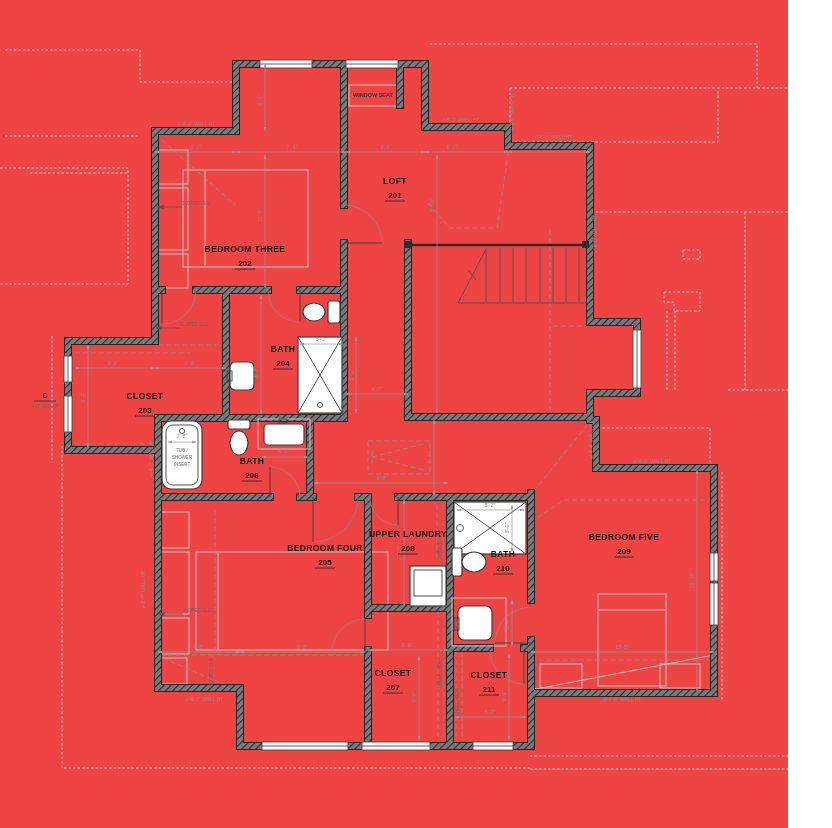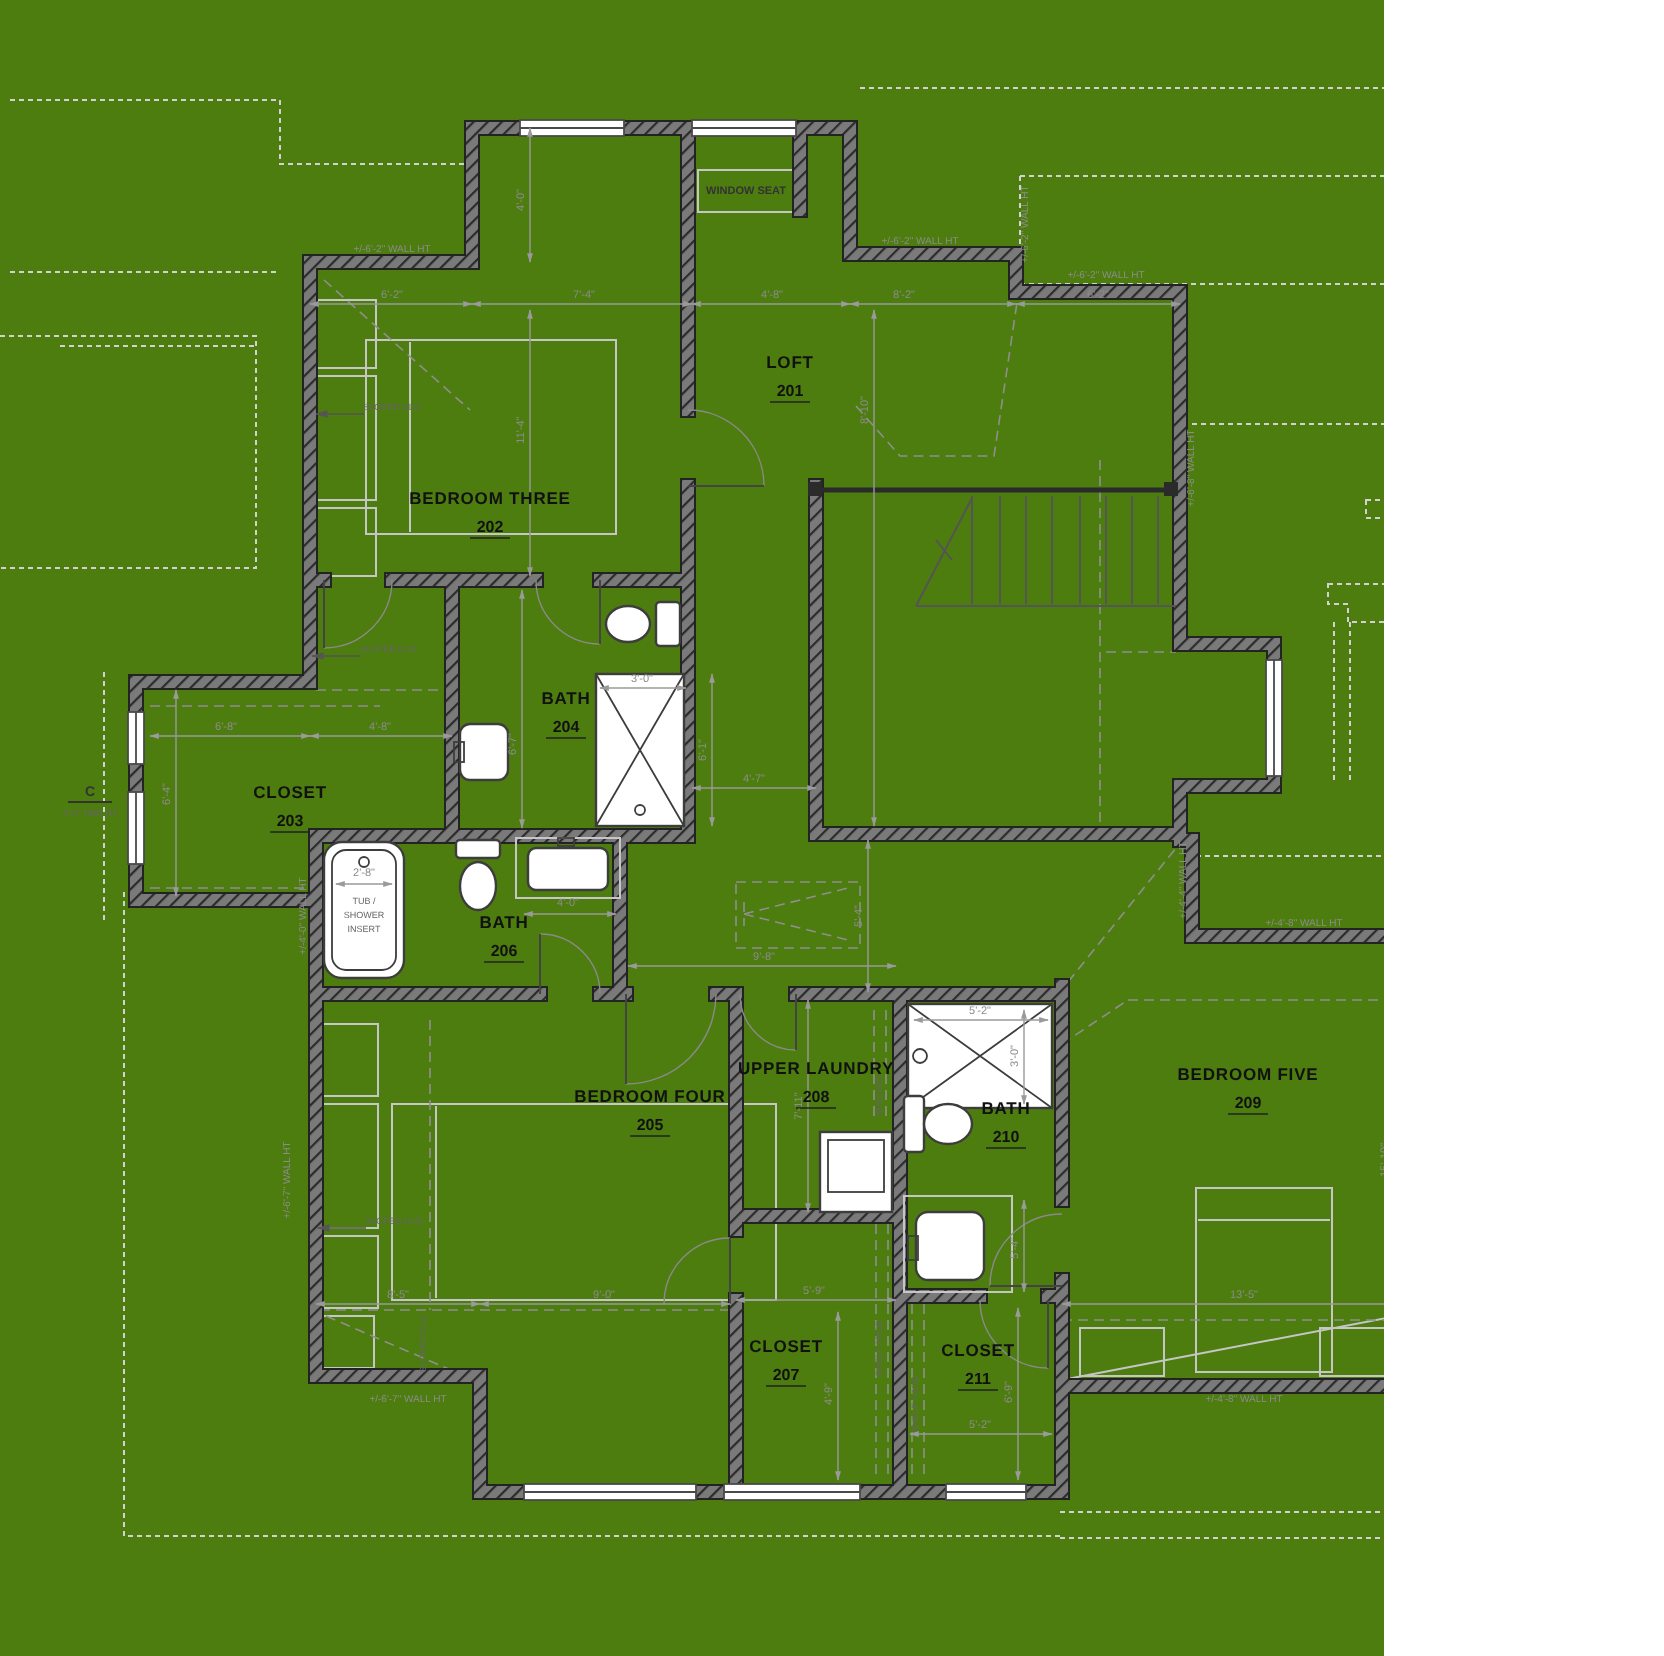--- a/index.html
+++ b/index.html
@@ -1,16 +1,16 @@
 <!DOCTYPE html>
 <html><head>
 <meta charset="utf-8">
 <style>
   html,body{margin:0;padding:0;background:#ffffff;}
-  .stage{width:692px;height:828px;position:relative;background:#4d7c0f;overflow:hidden;}
+  .stage{width:788px;height:828px;position:relative;background:#ef4444;overflow:hidden;}
   svg{display:block;font-family:"Liberation Sans",sans-serif;}
   svg text{text-anchor:middle;}
   .wallO{fill:none;stroke:#232323;stroke-width:8;stroke-linecap:square;}
   .wallP{fill:none;stroke:url(#hat);stroke-width:6;stroke-linecap:square;}
   .win{fill:#ffffff;stroke:#4a4a4a;stroke-width:0.9;}
   .winl{stroke:#4a4a4a;stroke-width:0.9;}
   .furn{fill:none;stroke:#c6c6c6;stroke-width:1;}
   .fix{fill:#ffffff;stroke:#3d3d3d;stroke-width:1.2;}
   .fixl{stroke:#3d3d3d;stroke-width:0.9;fill:none;}
   .dash{fill:none;stroke:#8f8f8f;stroke-width:0.8;stroke-dasharray:5 3;}

